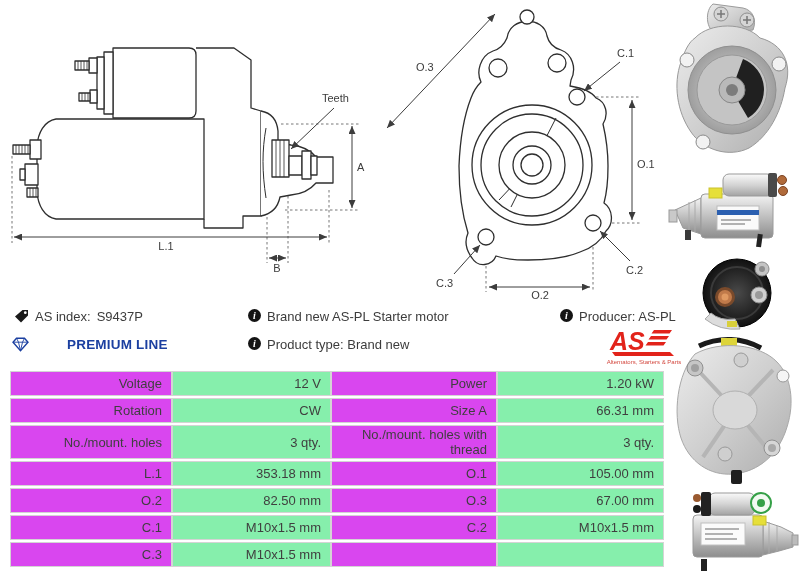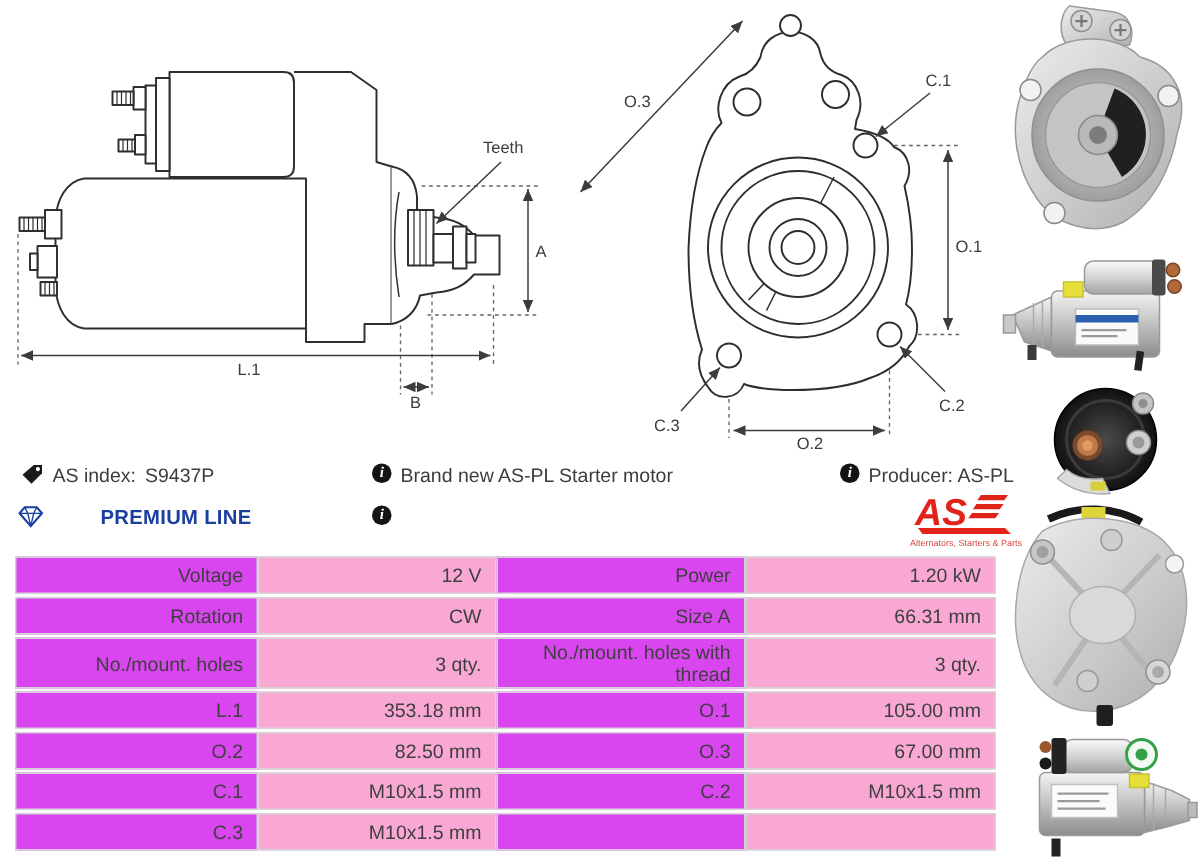--- a/index.html
+++ b/index.html
@@ -12,21 +12,21 @@
   .ico-info{display:inline-block;width:13px;height:13px;border-radius:50%;background:#141414;color:#fff;
             font-size:10px;line-height:13px;text-align:center;font-weight:bold;
             font-family:"Liberation Serif",serif;font-style:italic;}
   .premium{color:#1b3fa0;font-weight:bold;font-size:13.5px;letter-spacing:.2px;margin-left:32px;}
   
   table.spec{position:absolute;left:10px;top:369px;width:654px;border-collapse:separate;
              border-spacing:0 2px;table-layout:fixed;font-size:13px;color:#3f3f3f;}
   table.spec td{border:1px solid #d4d4d4;height:21px;padding:1px 9px 1px 4px;text-align:right;
                 vertical-align:middle;overflow:hidden;}
   td.lbl{background:#d946ef;}
-  td.val{background:#f9a8d4;}
+  td.val{background:#86efac;}
   
   .dim-text{font-size:11px;fill:#3c3c3c;font-family:"Liberation Sans",sans-serif;}
   
   .photos{position:absolute;left:665px;top:0;width:135px;height:577px;}
   .photo{display:block;}
 </style>
 </head>
 <body>
 
 <div class="stage">
@@ -291,20 +291,24 @@
   <div class="info-item" style="left:12px;top:337px;">
     <svg width="17" height="15" viewBox="0 0 17 15">
       <path d="M4.5,1.2 L12.5,1.2 L16,5.2 L8.5,13.8 L1,5.2 Z" fill="none" stroke="#1b3fa0" stroke-width="1.4"></path>
       <path d="M1,5.2 L16,5.2 M4.5,1.2 L6.5,5.2 L8.5,13.8 M12.5,1.2 L10.5,5.2 L8.5,13.8" stroke="#1b3fa0" stroke-width="0.9" fill="none"></path>
     </svg>
     <span class="premium">PREMIUM LINE</span>
   </div>
 
   <div class="info-item" style="left:248px;top:337px;">
     <span class="ico-info">i</span>
+    <span>
+      <span>Product type:</span>
+      <b>Brand new</b>
+    </span>
   </div>
 
   <svg class="abs" style="left:604px;top:326px;" width="96" height="40" viewBox="0 0 96 40">
     <text x="6" y="24" font-family="Liberation Sans, sans-serif" font-size="25" font-weight="bold" font-style="italic" fill="#e2231a">AS</text>
     <path d="M50,4 h18 l-2.5,3.5 h-18 Z M47,10 h18 l-2.5,3.5 h-18 Z M44,16 h18 l-2.5,3.5 h-18 Z" fill="#e2231a"></path>
     <path d="M8,26 H66 L70,30 H11 Z" fill="#e2231a"></path>
     <text x="40" y="38" text-anchor="middle" font-family="Liberation Sans, sans-serif" font-size="6" fill="#d3483f">Alternators, Starters &amp; Parts</text>
   </svg>
 
   <table class="spec">

